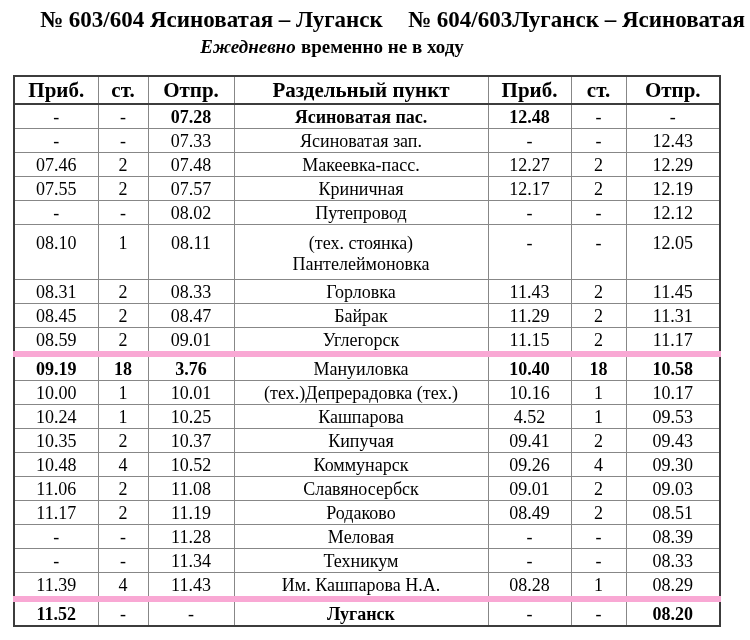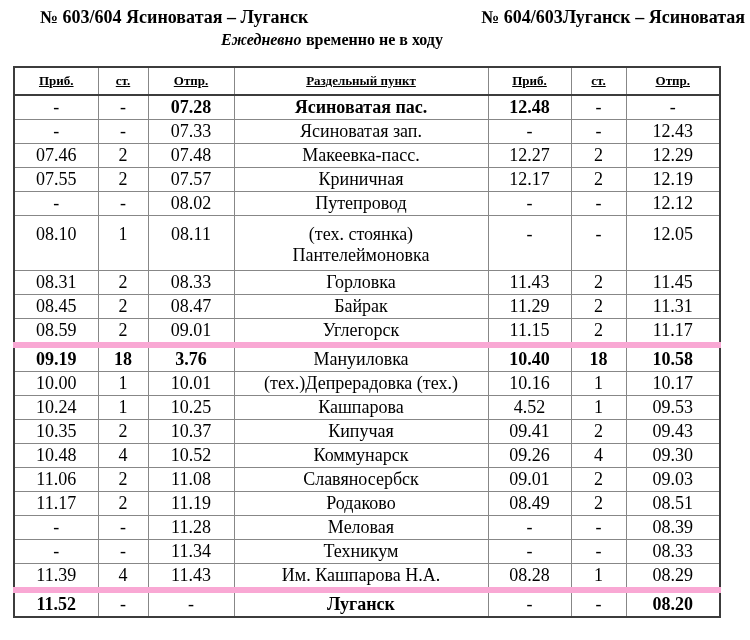--- a/index.html
+++ b/index.html
@@ -10,27 +10,27 @@
     height: 640px;
     font-family: "Liberation Serif", serif;
     color: #000000;
     overflow: hidden;
   }
   .titles-row {
     display: flex;
     justify-content: space-between;
     padding: 7px 5px 0 40px;
     font-weight: bold;
-    font-size: 18px;
+    font-size: 23px;
     line-height: 1.15;
   }
   .subtitle {
     text-align: center;
     font-weight: bold;
-    font-size: 16px;
+    font-size: 19px;
     margin: 3px 86px 0 0;
     line-height: 1.15;
   }
   .subtitle em {
     font-style: italic;
     margin-right: 0.28em;
   }
   table.timetable {
     border-collapse: collapse;
     table-layout: fixed;
@@ -43,24 +43,23 @@
     text-align: center;
     vertical-align: middle;
     padding: 1px 2px;
     font-size: 18px;
     height: 21px;
     line-height: 1.15;
     overflow: hidden;
   }
   .timetable thead th {
     font-weight: bold;
-    font-size: 13px;
+    font-size: 21px;
     height: 24px;
     border-bottom: 2px solid #3c3c3c;
-    text-decoration: underline;
   }
   .timetable td.station {
     white-space: pre-line;
   }
   .timetable tr.tall td {
     height: 45px;
     vertical-align: top;
     padding-top: 8px;
   }
   .timetable tr.thick-top td {

